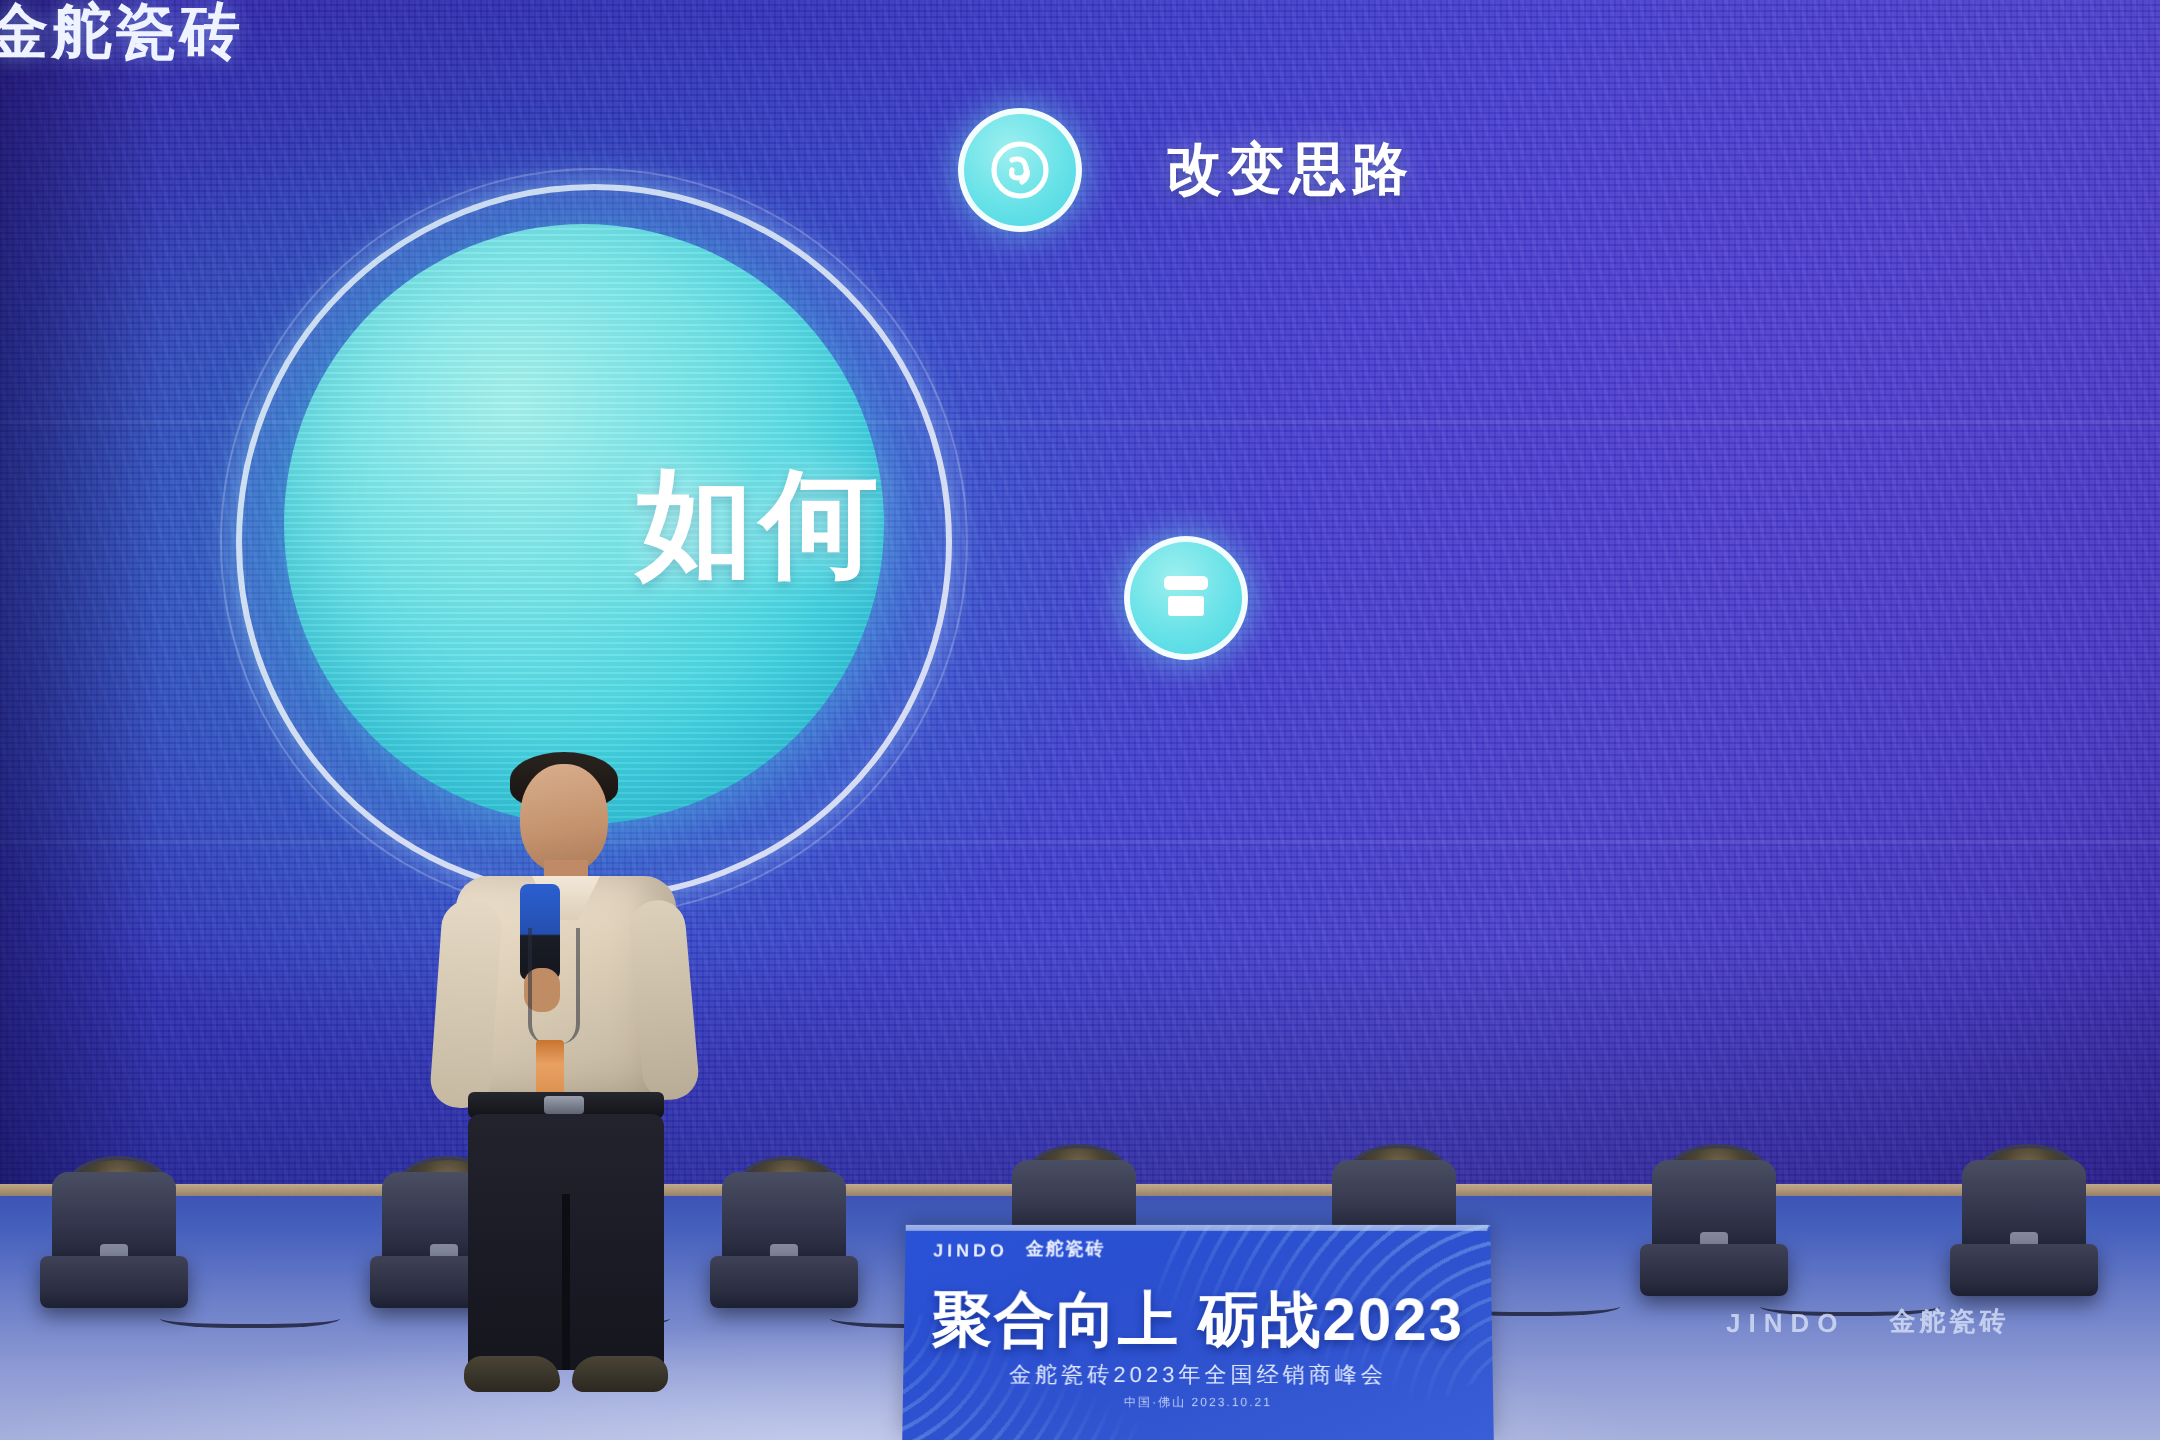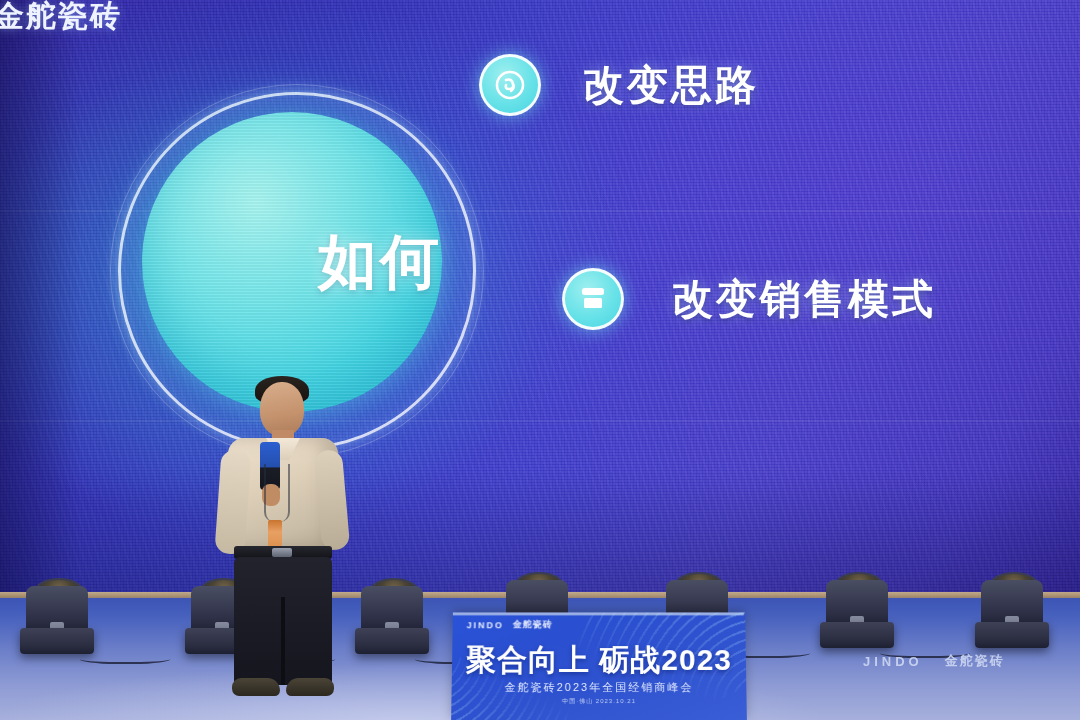--- a/index.html
+++ b/index.html
@@ -76,21 +76,21 @@
   
   .bullet{position:absolute;display:flex;align-items:center;}
   .bullet-icon{
     width:56px;height:56px;border-radius:50%;
     background:radial-gradient(circle at 40% 32%, #9defef 0%, #68e2e8 55%, #4ad4e2 100%);
     border:3px solid rgba(255,255,255,0.92);
     box-shadow:0 0 18px rgba(120,235,245,.60);
     display:flex;align-items:center;justify-content:center;flex:none;
   }
   .bullet-label{
-    margin-left:42px;color:#ffffff;font-size:41px;font-weight:bold;letter-spacing:3px;
+    margin-left:42px;color:#ffffff;font-size:28px;font-weight:bold;letter-spacing:3px;
     white-space:nowrap;
     text-shadow:0 0 14px rgba(190,225,255,.45), 0 2px 5px rgba(10,20,80,.45);
   }
   #b1{left:479px;top:54px;}
   #b2{left:562px;top:268px;}
   #b2 .bullet-label{margin-left:48px;}
   #b3{left:480px;top:483px;}
   #b3 .bullet-label{margin-left:38px;}
 
   
@@ -304,21 +304,20 @@
     <div class="bullet-label">改变思路</div>
   </div>
 
   <div class="bullet" id="b2">
     <div class="bullet-icon">
       <svg width="32" height="30" viewBox="0 0 32 30" aria-hidden="true">
         <rect x="5" y="4" width="22" height="7" rx="2.5" fill="#ffffff"></rect>
         <rect x="7" y="14" width="18" height="10" rx="1.5" fill="#ffffff"></rect>
       </svg>
     </div>
-    <div class="bullet-label">改变销售模式</div>
   </div>
 
 
   <div class="floor-edge"></div>
   <div class="floor"></div>
   <div class="floor-sheen"></div>
 
   <div class="light" style="left:20px;  top:578px;">
     <div class="head"></div>
       <div class="yoke"></div>

